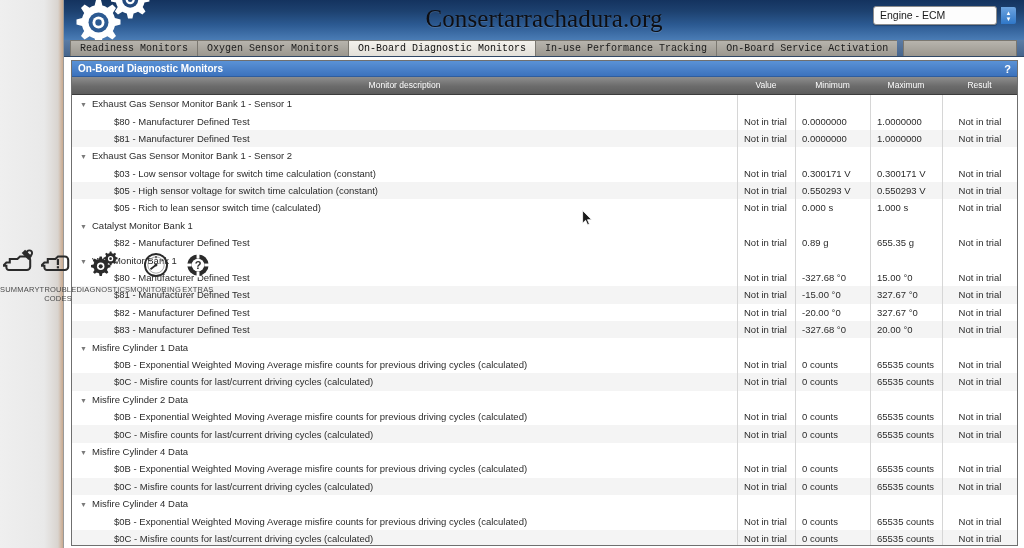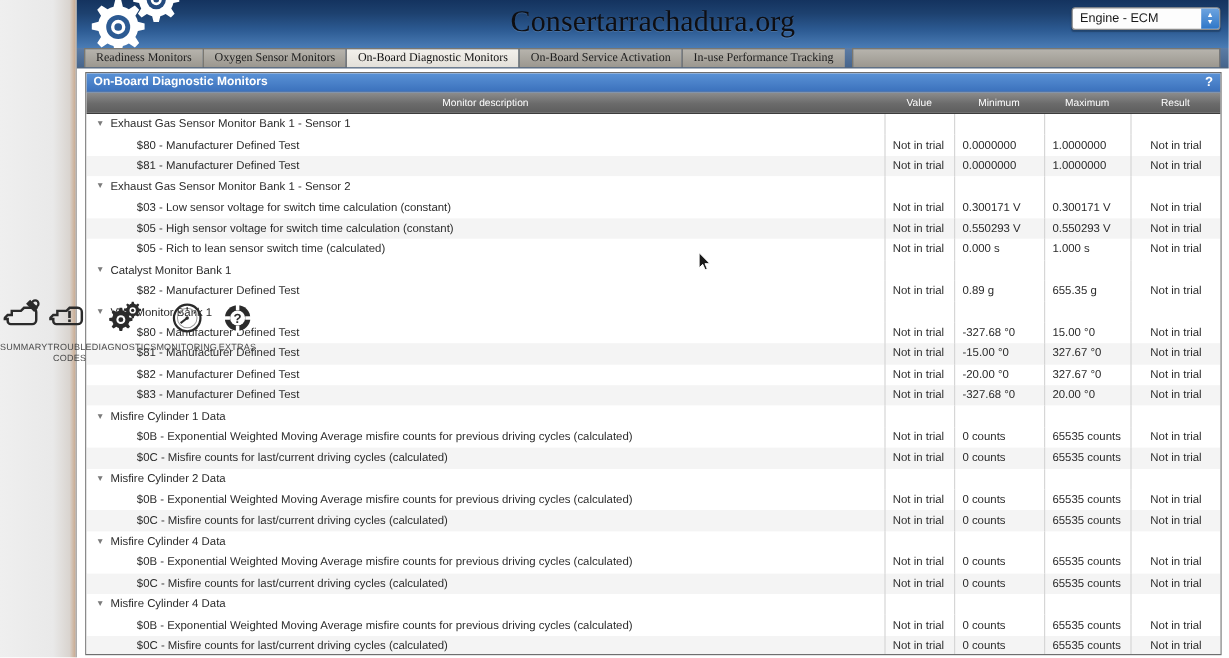--- a/index.html
+++ b/index.html
@@ -72,21 +72,21 @@
     text-align: center;
     font-size: 25px;
     color: #0e0e12;
     font-family: Liberation Serif, serif;
     letter-spacing: .1px;
     text-shadow: 0 1px 0 rgba(255,255,255,.12);
   }
   .ecu-select-wrap {
     position: absolute;
     right: 7px; top: 6px;
-    width: 124px; height: 19px;
+    width: 144px; height: 19px;
   }
   .ecu-select {
     width: 124px; height: 19px;
     background: #fdfdfd;
     border: 1px solid #8d8d8d;
     border-radius: 3px;
     font-size: 10.5px;
     font-family: "Liberation Sans", sans-serif;
     color: #1a1a1a;
     padding-left: 6px;
@@ -111,21 +111,21 @@
     height: 17px;
     background: linear-gradient(to bottom,#5c7ca5,#47658c);
     display: flex;
     align-items: stretch;
     padding-left: 6px;
     border-bottom: 1px solid #2f4766;
   }
   .tab {
     font-size: 10px;
     color: #1d1d1d;
-    font-family: Liberation Serif, serif;
+    font-family: Liberation Mono, monospace;
     padding: 0 9px;
     display: flex; align-items: center;
     background: linear-gradient(to bottom,#b7b4ad,#9b978f);
     border: 1px solid #7a7770;
     border-bottom: none;
     border-right: none;
     white-space: nowrap;
     cursor: default;
   }
   .tab:last-of-type { border-right: 1px solid #7a7770; }
@@ -335,22 +335,22 @@
           <span>▲</span>
             <span>▼</span>
         </div>
       </div>
     </div>
 
     <div class="tabbar">
       <div class="tab">Readiness Monitors</div>
       <div class="tab">Oxygen Sensor Monitors</div>
       <div class="tab active">On-Board Diagnostic Monitors</div>
+      <div class="tab">In-use Performance Tracking</div>
       <div class="tab">On-Board Service Activation</div>
-      <div class="tab">In-use Performance Tracking</div>
       <div class="tab-filler"></div>
     </div>
 
     <div class="panel">
 
       <div class="panel-title">
         <span>On-Board Diagnostic Monitors</span>
         <span class="help-icon">?</span>
       </div>
 

